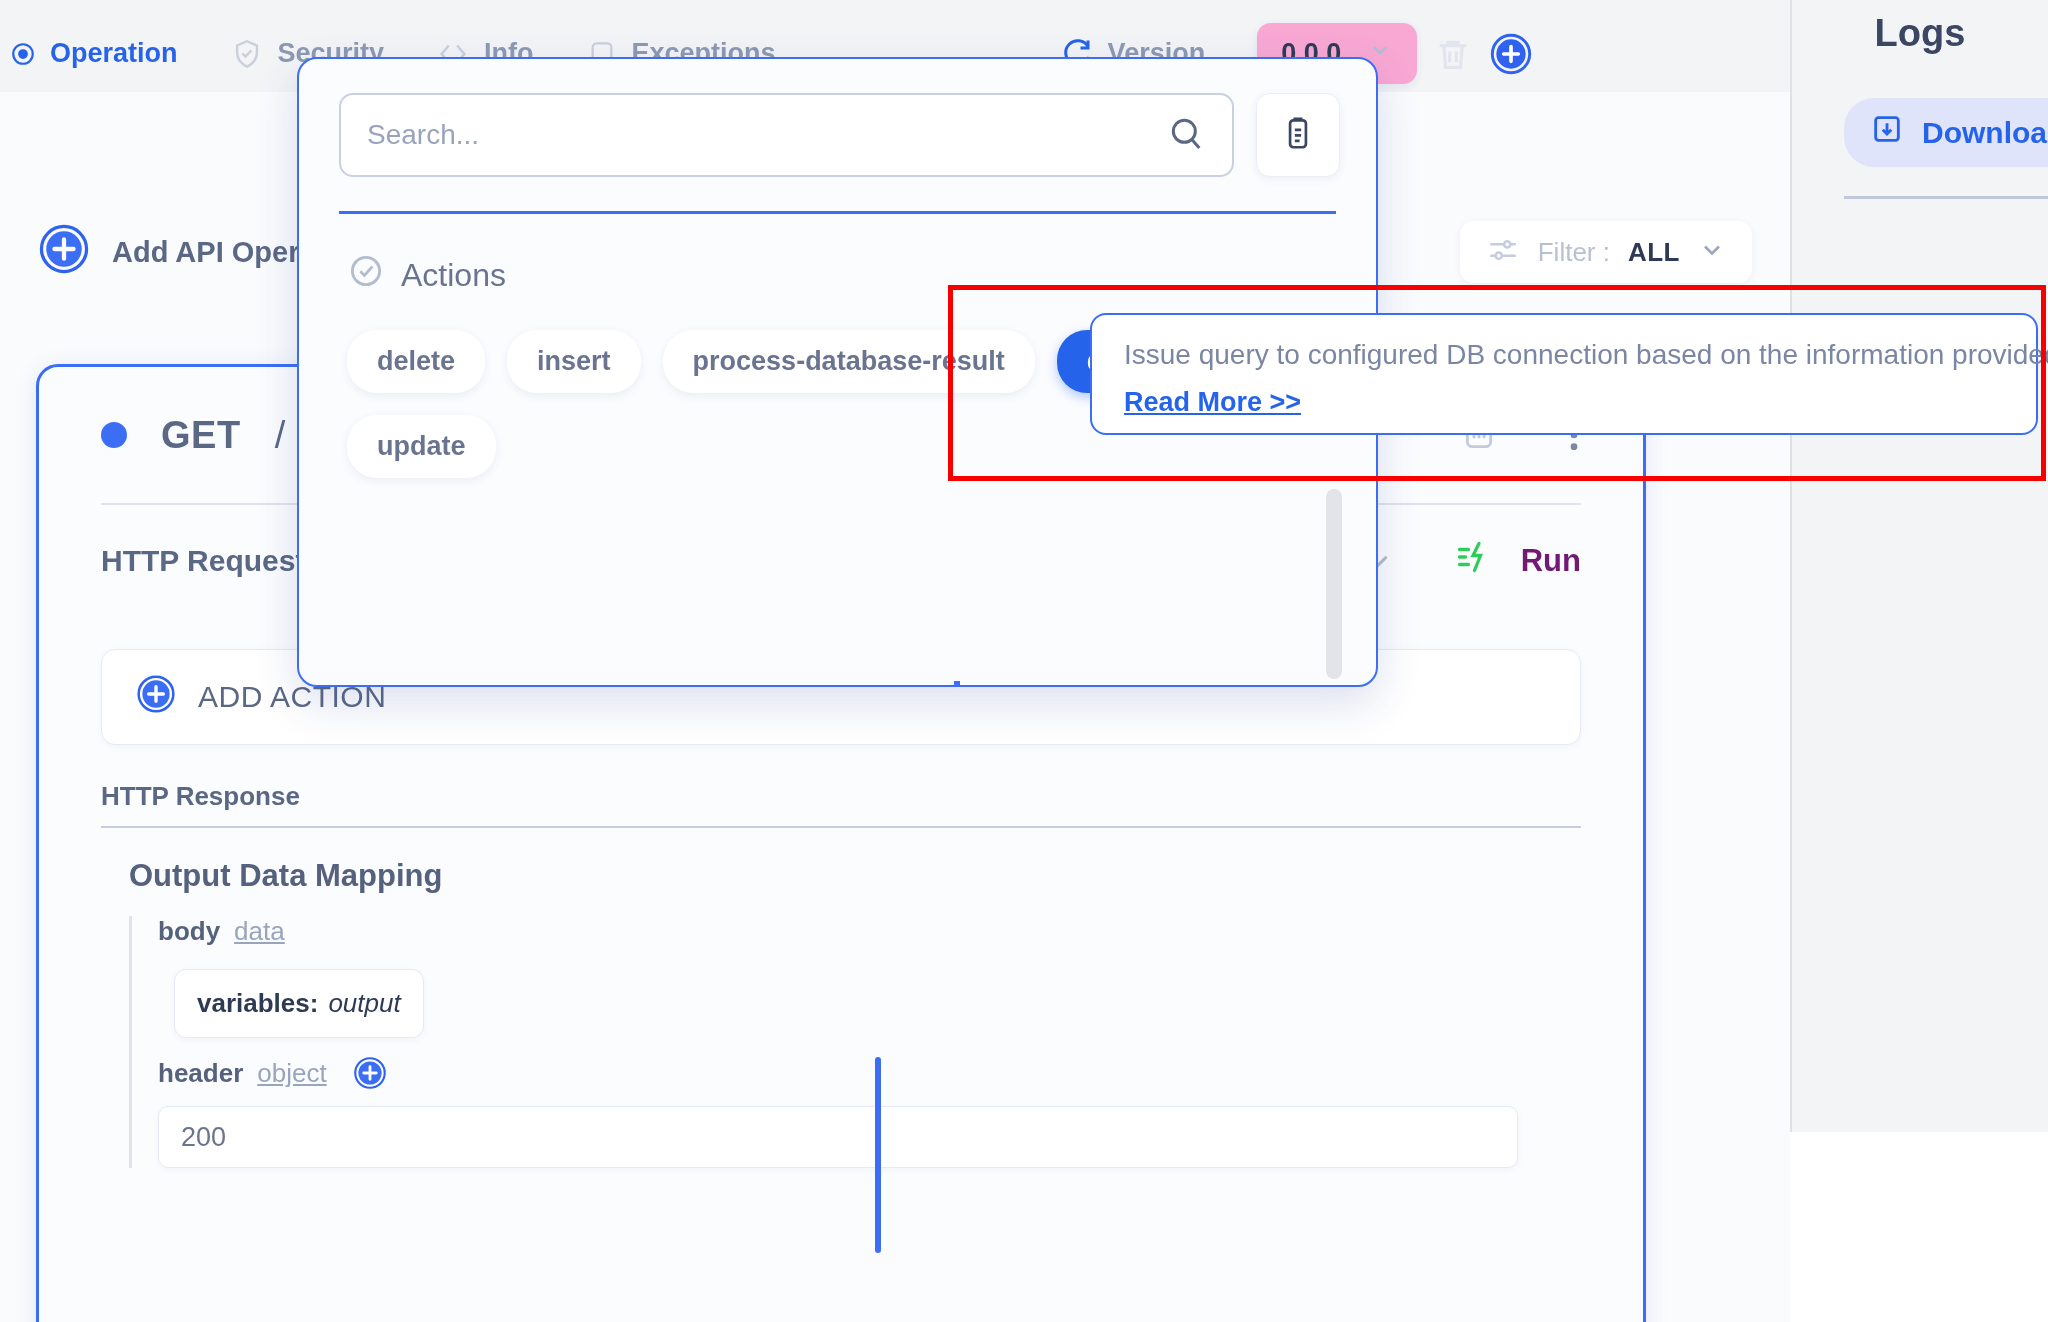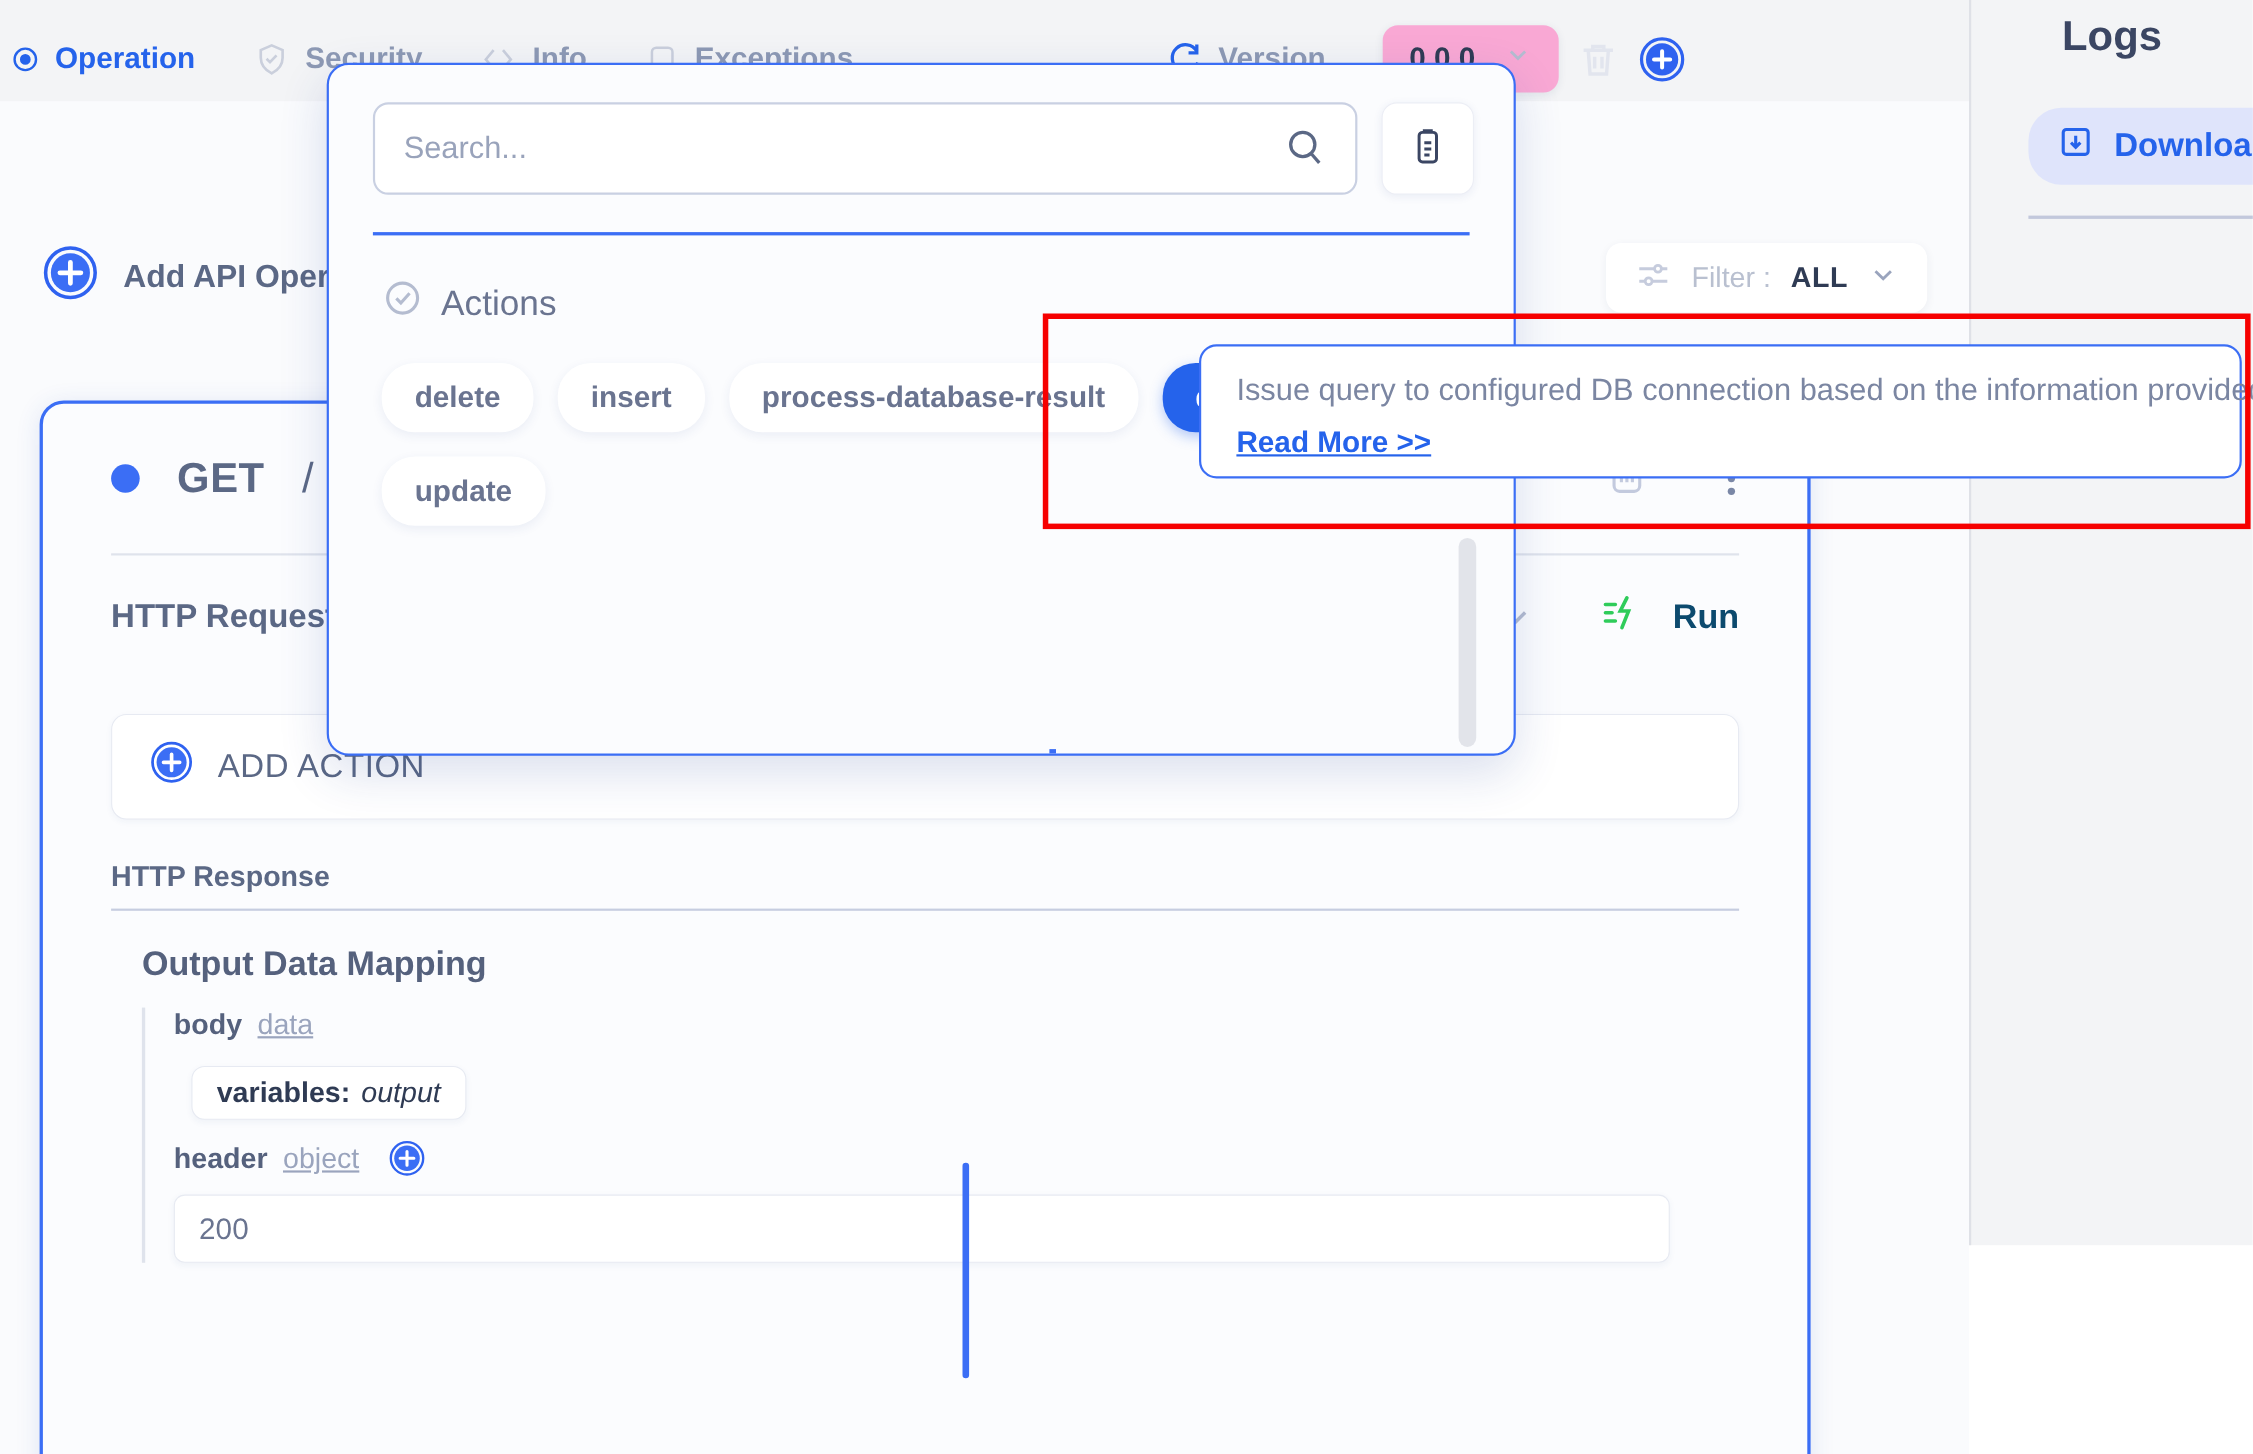--- a/index.html
+++ b/index.html
@@ -90,21 +90,21 @@
 
   .divider { height: 2px; background: #dfe3ec; margin: 0 62px; }
 
   .req-row {
     display: flex; align-items: center; height: 112px; padding: 0 62px; gap: 20px;
   }
   .req-label { color: #5b6885; font-size: 30px; font-weight: 700; }
   .req-spacer { flex: 1; }
   .run-btn {
     display: flex; align-items: center; gap: 30px;
-    color: #0c4a6e; font-size: 31px; font-weight: 700; cursor: pointer;
+    color: #701a75; font-size: 31px; font-weight: 700; cursor: pointer;
   }
 
   .addaction {
     margin: 32px 62px 0 62px; height: 96px;
     background: #ffffff; border: 1px solid #e7eaf2; border-radius: 14px;
     display: flex; align-items: center; gap: 22px; padding-left: 34px;
     color: #5b6885; font-size: 30px; font-weight: 500; letter-spacing: .5px;
     box-shadow: 0 2px 6px rgba(40,70,140,.05);
     cursor: pointer;
   }
@@ -116,21 +116,21 @@
 
   .odm-wrap { margin: 0 62px; padding: 30px 0 0 28px; }
   .odm-title { color: #55617d; font-size: 31px; font-weight: 700; margin-bottom: 22px; }
   .odm-body { border-left: 3px solid #dfe3ec; padding-left: 26px; }
   .field { display: flex; align-items: center; gap: 14px; margin-bottom: 16px; }
   .fname { color: #55617d; font-size: 26px; font-weight: 700; }
   .ftype { color: #9aa4bd; font-size: 26px; font-weight: 500; text-decoration: underline; cursor: pointer; }
   .chip-var {
     display: inline-flex; align-items: center; gap: 10px;
     background: #ffffff; border: 1px solid #e7eaf2; border-radius: 12px;
-    padding: 8px 22px; margin: 6px 0 18px 16px;
+    padding: 18px 22px; margin: 6px 0 18px 16px;
     box-shadow: 0 2px 6px rgba(40,70,140,.05);
     width: max-content;
   }
   .chip-k { color: #2f3b54; font-size: 26px; font-weight: 700; }
   .chip-v { color: #2f3b54; font-size: 26px; font-style: italic; }
   .num-input {
     margin-top: 10px; width: 1360px; height: 62px;
     background: #ffffff; border: 1px solid #e7eaf2; border-radius: 10px;
     display: flex; align-items: center; padding-left: 22px;
     color: #6a7490; font-size: 27px;

